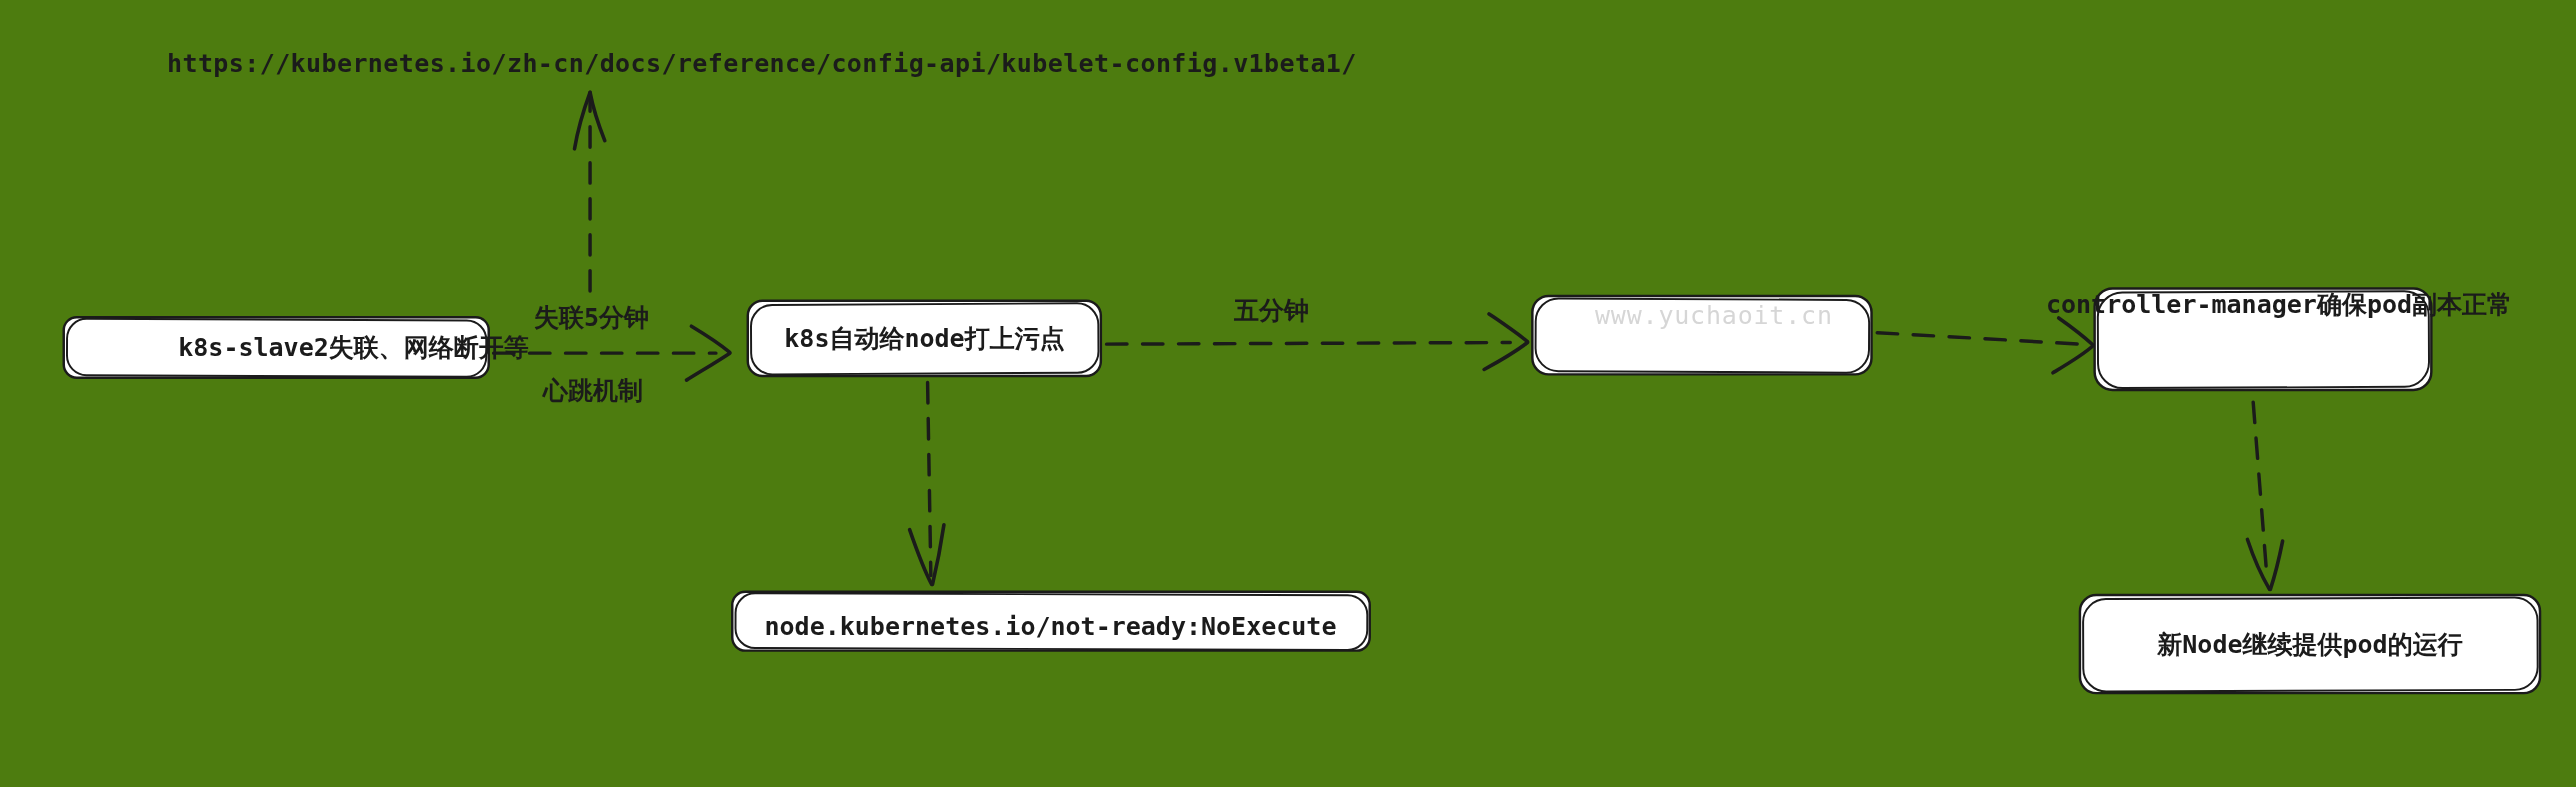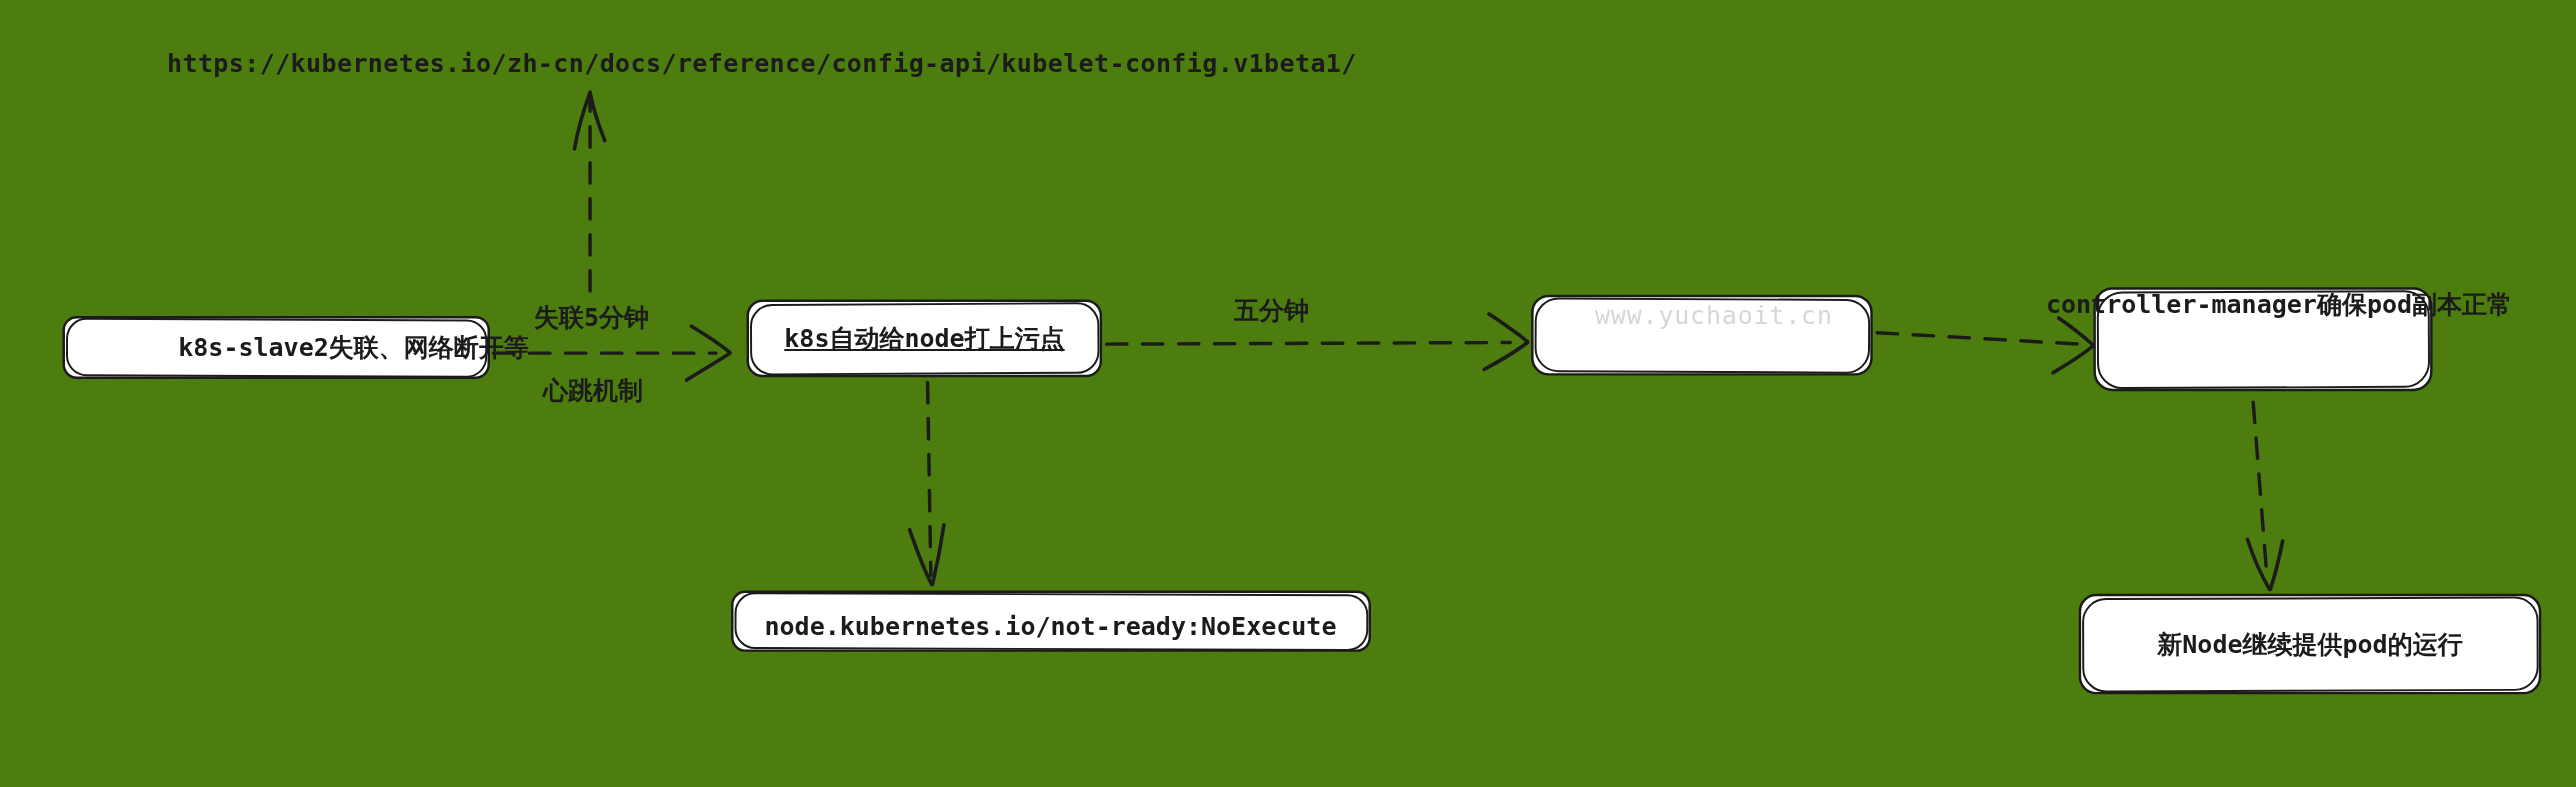--- a/index.html
+++ b/index.html
@@ -150,21 +150,21 @@
   </svg>
 
   <div class="label url-label" style="left:167px; top:49px;">https://kubernetes.io/zh-cn/docs/reference/config-api/kubelet-config.v1beta1/</div>
 
   <div class="label boxlabel" style="left:64px; top:317px; width:493px; height:60px;margin-left:43px;">k8s-slave2失联、网络断开等</div>
 
   <div class="label" style="left:534px; top:301px;">失联5分钟</div>
 
   <div class="label" style="left:543px; top:374px;text-align:right;">心跳机制</div>
 
-  <div class="label boxlabel" style="left:748px; top:301px; width:353px; height:75px;text-decoration:underline;">k8s自动给node打上污点</div>
+  <div class="label boxlabel" style="left:748px; top:301px; width:353px; height:75px;">k8s自动给node打上污点</div>
 
   <div class="label" style="left:1234px; top:294px;">五分钟</div>
 
 
   <div class="label watermark" style="left:1595px; top:301px;">www.yuchaoit.cn</div>
 
   <div class="label two-line" style="left:2095px; top:288px; width:337px; height:101px;">
     <span>controller-manager</span>
     <span>确保pod副本正常</span>
   </div>

